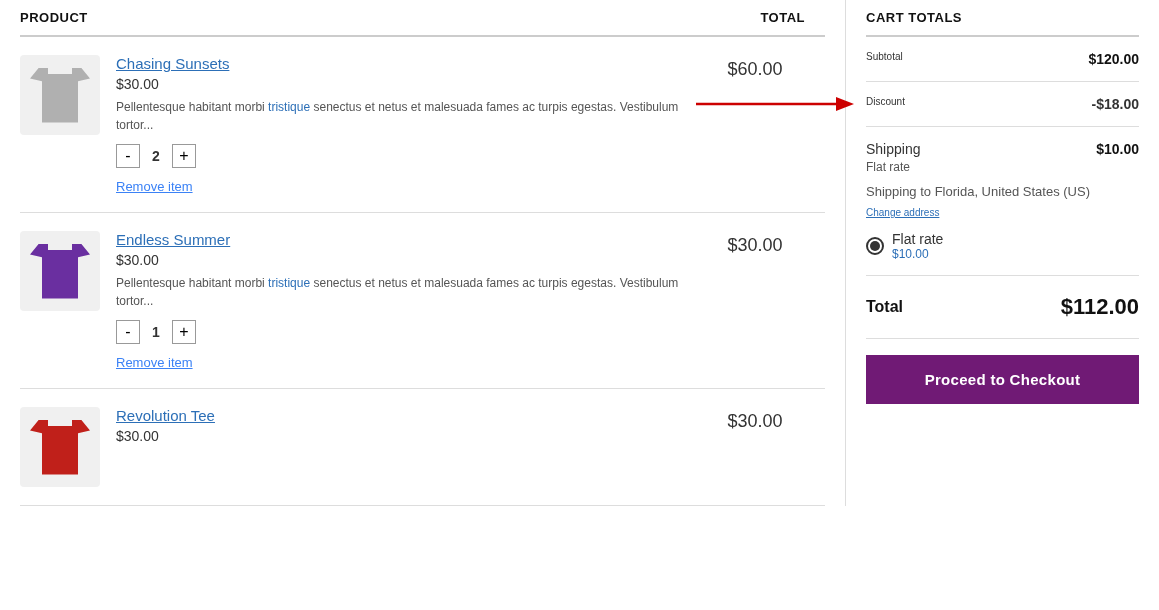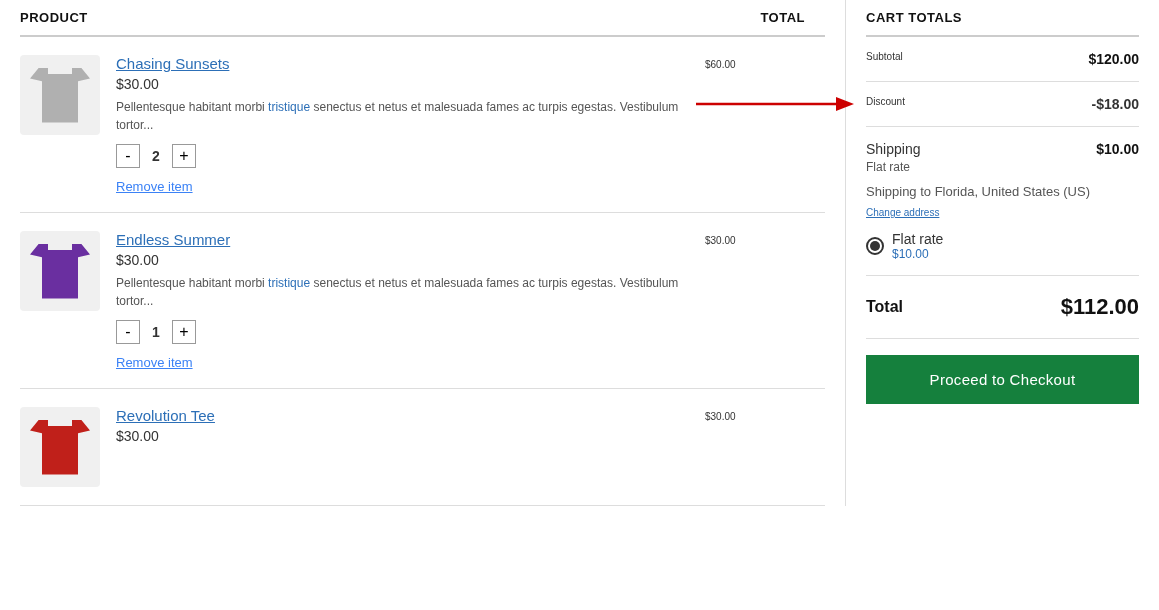--- a/index.html
+++ b/index.html
@@ -124,24 +124,24 @@
     .remove-link {
       color: #3b82f6;
       text-decoration: underline;
       font-size: 13px;
       cursor: pointer;
       background: none;
       border: none;
     }
     .item-total {
       width: 120px;
-      text-align: left;
+      text-align: center;
       padding-right: 20px;
       padding-top: 4px;
-      font-size: 10px;
+      font-size: 18px;
     }
 
     
     .cart-totals {
       width: 314px;
       border-left: 1px solid #ddd;
       padding: 0 20px;
       flex-shrink: 0;
     }
     .cart-totals-header {
@@ -272,26 +272,26 @@
       color: #111;
     }
     .total-value {
       font-size: 22px;
       font-weight: bold;
       color: #111;
     }
 
     .checkout-btn {
       width: 100%;
-      background: #15803d;
+      background: #701a75;
       color: #fff;
       border: none;
       padding: 16px;
       font-size: 15px;
-      font-weight: normal;
+      font-weight: bold;
       cursor: pointer;
       margin-top: 16px;
       letter-spacing: 0.3px;
     }
 
     
     .discount-arrow-wrapper {
       position: relative;
     }
     .discount-arrow {

